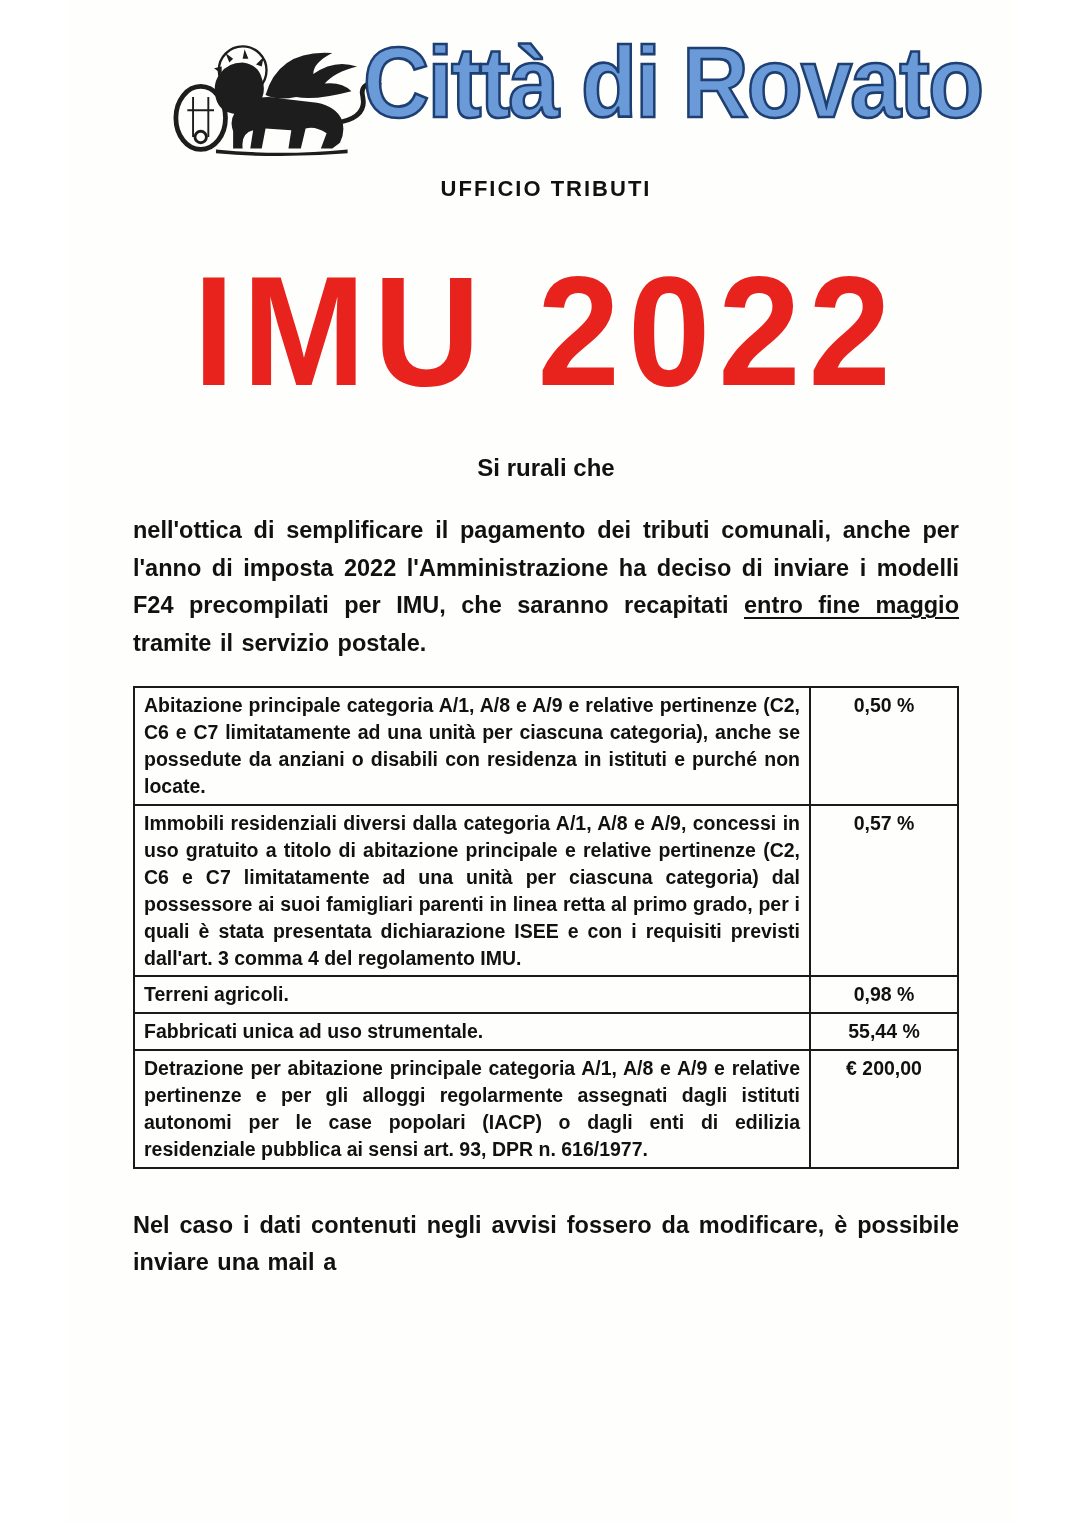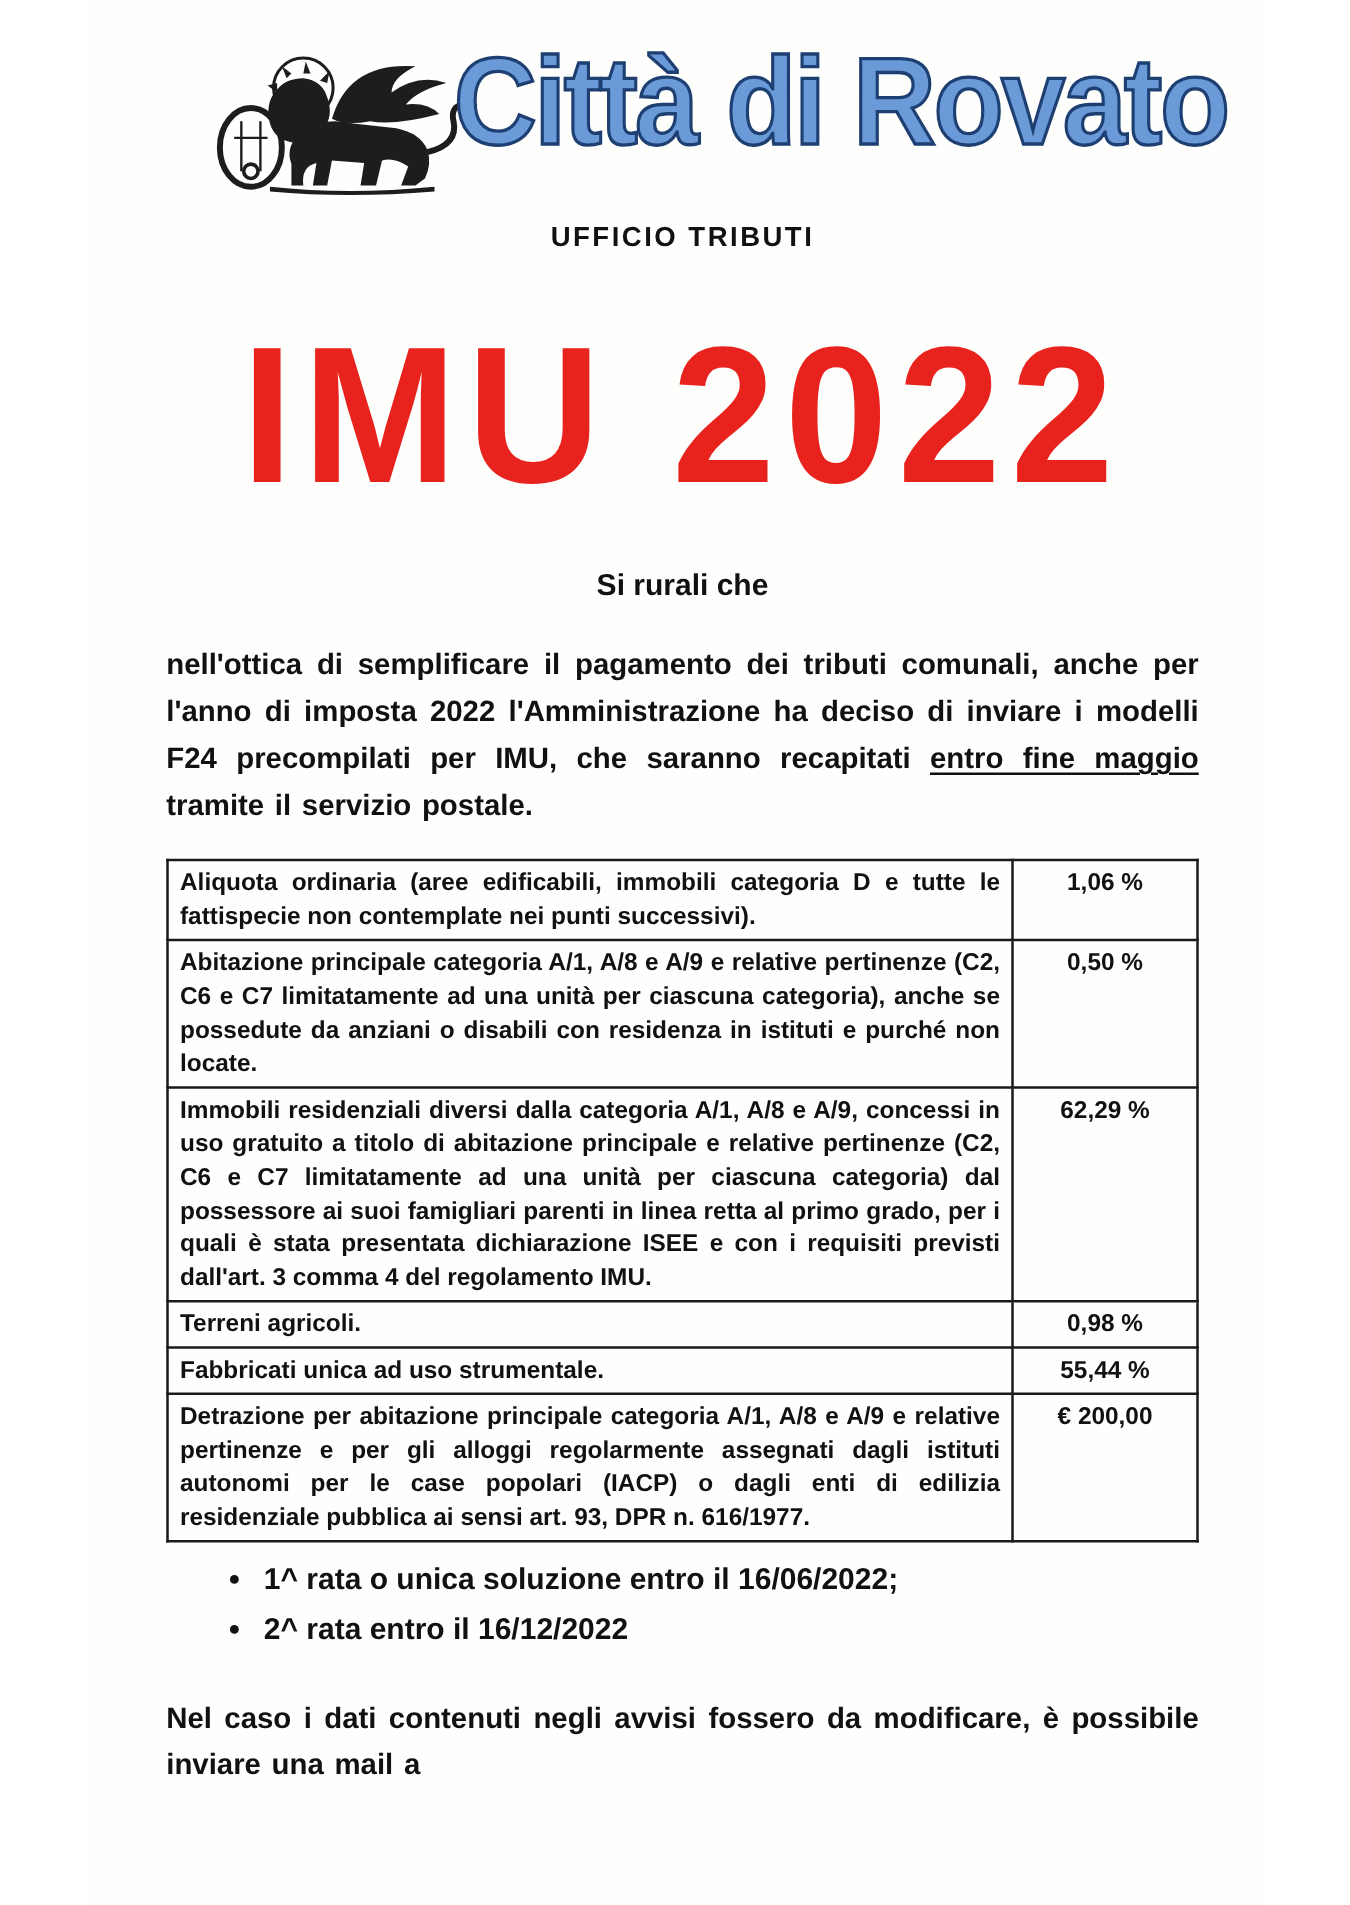--- a/index.html
+++ b/index.html
@@ -116,47 +116,39 @@
 
   <div class="imu-title">IMU 2022</div>
 
   <div class="center-line">Si rurali che</div>
 
   <p class="body-par"><span>nell'ottica di semplificare il pagamento dei tributi comunali, anche per l'anno di imposta 2022 l'Amministrazione ha deciso di inviare i modelli F24 precompilati per IMU, che saranno recapitati </span><span class="ul-inline">entro fine maggio</span><span> tramite il servizio postale.</span></p>
 
   <table class="rates">
     <tbody>
     <tr>
-      <td class="desc">Aliquota ordinaria (aree edificabili, immobili categoria D e tutte le fattispecie non contemplate nei punti successivi).</td>
-      <td class="val">1,06 %</td>
-    </tr>
-    <tr>
       <td class="desc">Abitazione principale categoria A/1, A/8 e A/9 e relative pertinenze (C2, C6 e C7 limitatamente ad una unità per ciascuna categoria), anche se possedute da anziani o disabili con residenza in istituti e purché non locate.</td>
       <td class="val">0,50 %</td>
     </tr>
     <tr>
       <td class="desc">Immobili residenziali diversi dalla categoria A/1, A/8 e A/9, concessi in uso gratuito a titolo di abitazione principale e relative pertinenze (C2, C6 e C7 limitatamente ad una unità per ciascuna categoria) dal possessore ai suoi famigliari parenti in linea retta al primo grado, per i quali è stata presentata dichiarazione ISEE e con i requisiti previsti dall'art. 3 comma 4 del regolamento IMU.</td>
-      <td class="val">62,29 %</td>
+      <td class="val">0,57 %</td>
     </tr>
     <tr>
       <td class="desc">Terreni agricoli.</td>
       <td class="val">0,98 %</td>
     </tr>
     <tr>
       <td class="desc">Fabbricati unica ad uso strumentale.</td>
       <td class="val">55,44 %</td>
     </tr>
     <tr>
       <td class="desc">Detrazione per abitazione principale categoria A/1, A/8 e A/9 e relative pertinenze e per gli alloggi regolarmente assegnati dagli istituti autonomi per le case popolari (IACP) o dagli enti di edilizia residenziale pubblica ai sensi art. 93, DPR n. 616/1977.</td>
       <td class="val">€ 200,00</td>
     </tr>
   </tbody>
     </table>
 
-  <ul class="doc-list">
-    <li>1^ rata o unica soluzione entro il 16/06/2022;</li>
-    <li>2^ rata entro il 16/12/2022</li>
-  </ul>
 
 
   <p class="body-par" style="margin-top:38px;"><span>Nel caso i dati contenuti negli avvisi fossero da modificare, è possibile inviare una mail a </span></p>
 
 </div>
 
 </body></html>

